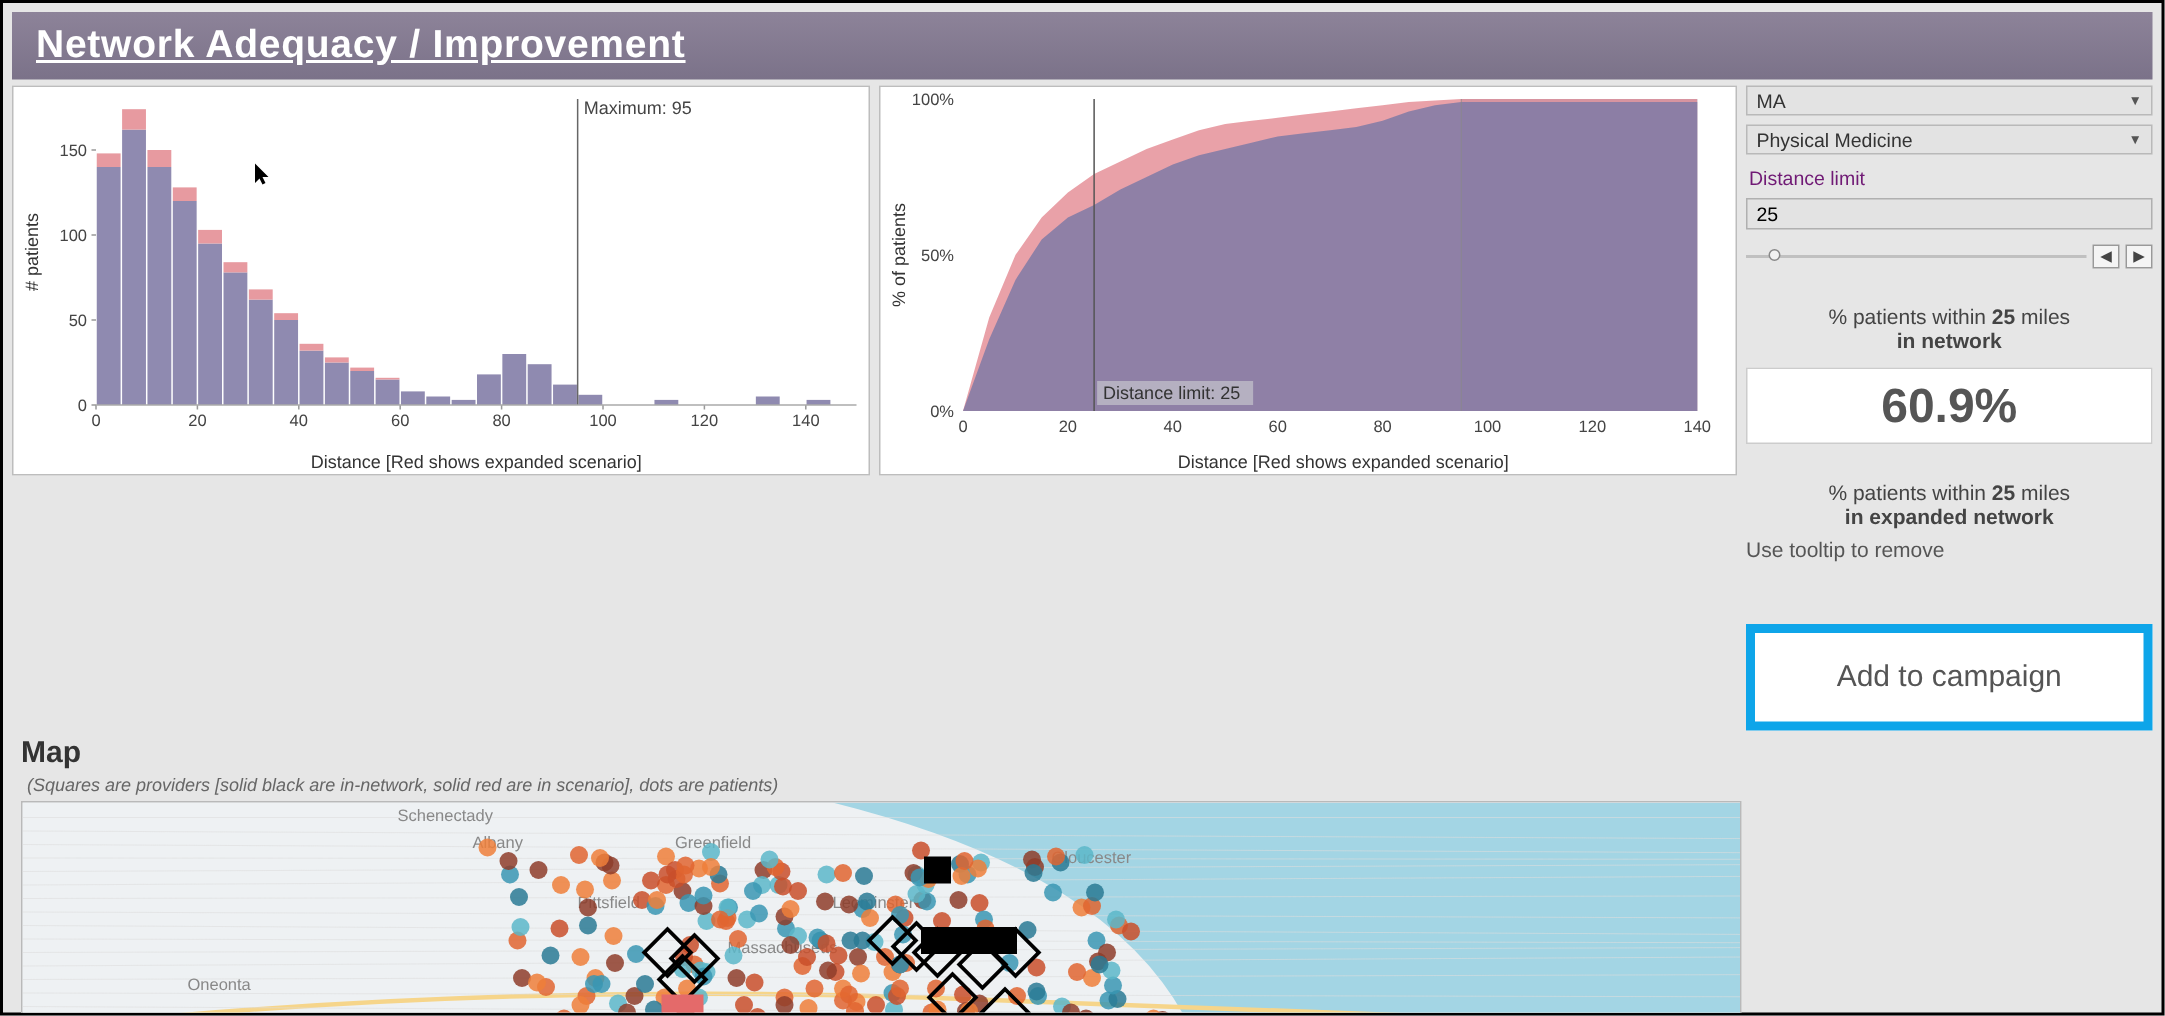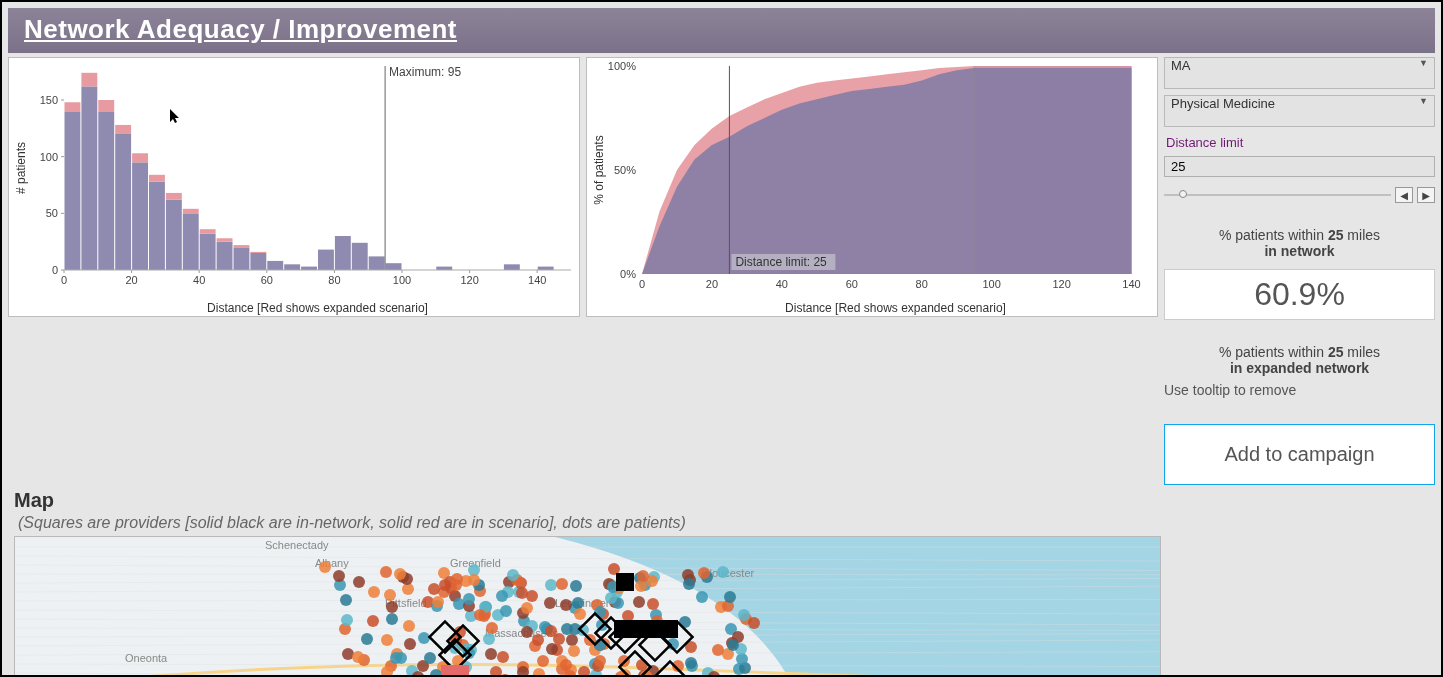--- a/index.html
+++ b/index.html
@@ -27,40 +27,40 @@
     border: 1px solid #bdbdbd;
     position: relative;
   }
   .hist { width: 572px; height: 260px; }
   .cdf  { width: 572px; height: 260px; }
   .side { width: 277px; display:flex; flex-direction: column; gap:6px;}
   .tick { font-size: 11px; fill:#444;}
   .xlab { font-size: 12px; text-anchor: middle; fill:#333;}
   .ylab { font-size: 12px; text-anchor: middle; fill:#333;}
   .sel {
-    display:flex; justify-content:space-between;
+    display:flex; align-items:center; justify-content:space-between;
     border:1px solid #b9b9b9; background:#e3e3e3;
-    height:32px; padding:0 6px; font-size:13px; color:#333;
+    height:20px; padding:0 6px; font-size:13px; color:#333;
   }
   .sel .tri { font-size:9px;color:#555;}
   .side-label {font-size:13px; color:#701a75; margin:2px 0 0 2px;}
   .dist-val { border:1px solid #b0b0b0; background:#e3e3e3; padding:2px 6px; font-size:13px;}
   .slider-row { display:flex; align-items:center; gap:4px; margin-top:4px;}
   .slider-line { flex:1; height:2px; background:#c0c0c0; position:relative;}
   .slider-knob { width:8px;height:8px;border:1px solid #888;border-radius:50%;background:#f2f2f2;position:absolute;left:15px;top:-4px;}
   .nav-btn{width:18px;height:16px;border:1px solid #999;background:#f4f4f4;display:inline-flex;align-items:center;justify-content:center;font-size:10px;color:#444;}
   .kpi-lbl{font-size:14px;color:#444;text-align:center;margin-top:18px;padding:0 6px;}
   .kpi-lbl b{font-weight:700;}
-  .kpi-box{background:#fff;border:1px solid #ccc;text-align:center;font-size:32px;color:#555;font-weight:400;padding:6px 0;margin-top:4px;}
+  .kpi-box{background:#fff;border:1px solid #ccc;text-align:center;font-size:32px;color:#555;font-weight:700;padding:6px 0;margin-top:4px;}
   .added-hdr{font-size:20px;color:#555;margin-top:8px;}
   .added-sub{font-size:14px;color:#555;}
-  .camp-btn{background:#fff;border:1px solid #0ea5e9;margin-top:20px;text-align:center;font-size:20px;color:#555;padding:18px 6px;}
+  .camp-btn{background:#fff;border:6px solid #0ea5e9;margin-top:36px;text-align:center;font-size:20px;color:#555;padding:18px 6px;}
   .map-section{padding:0 6px;margin-top:4px;}
   .map-title{font-size:20px;font-weight:700;color:#333;}
-  .map-sub{font-size:16px;font-style:italic;color:#666;margin:2px 0 4px 4px;}
+  .map-sub{font-size:12px;font-style:italic;color:#666;margin:2px 0 4px 4px;}
   .map{width:1147px;height:280px;background:#eef1f3;border:1px solid #b9b9b9;position:relative;overflow:hidden;}
 </style>
 </head>
 <body>
 
 <div class="header">
   <h1>Network Adequacy / Improvement</h1>
 </div>
 
 <div class="row">

